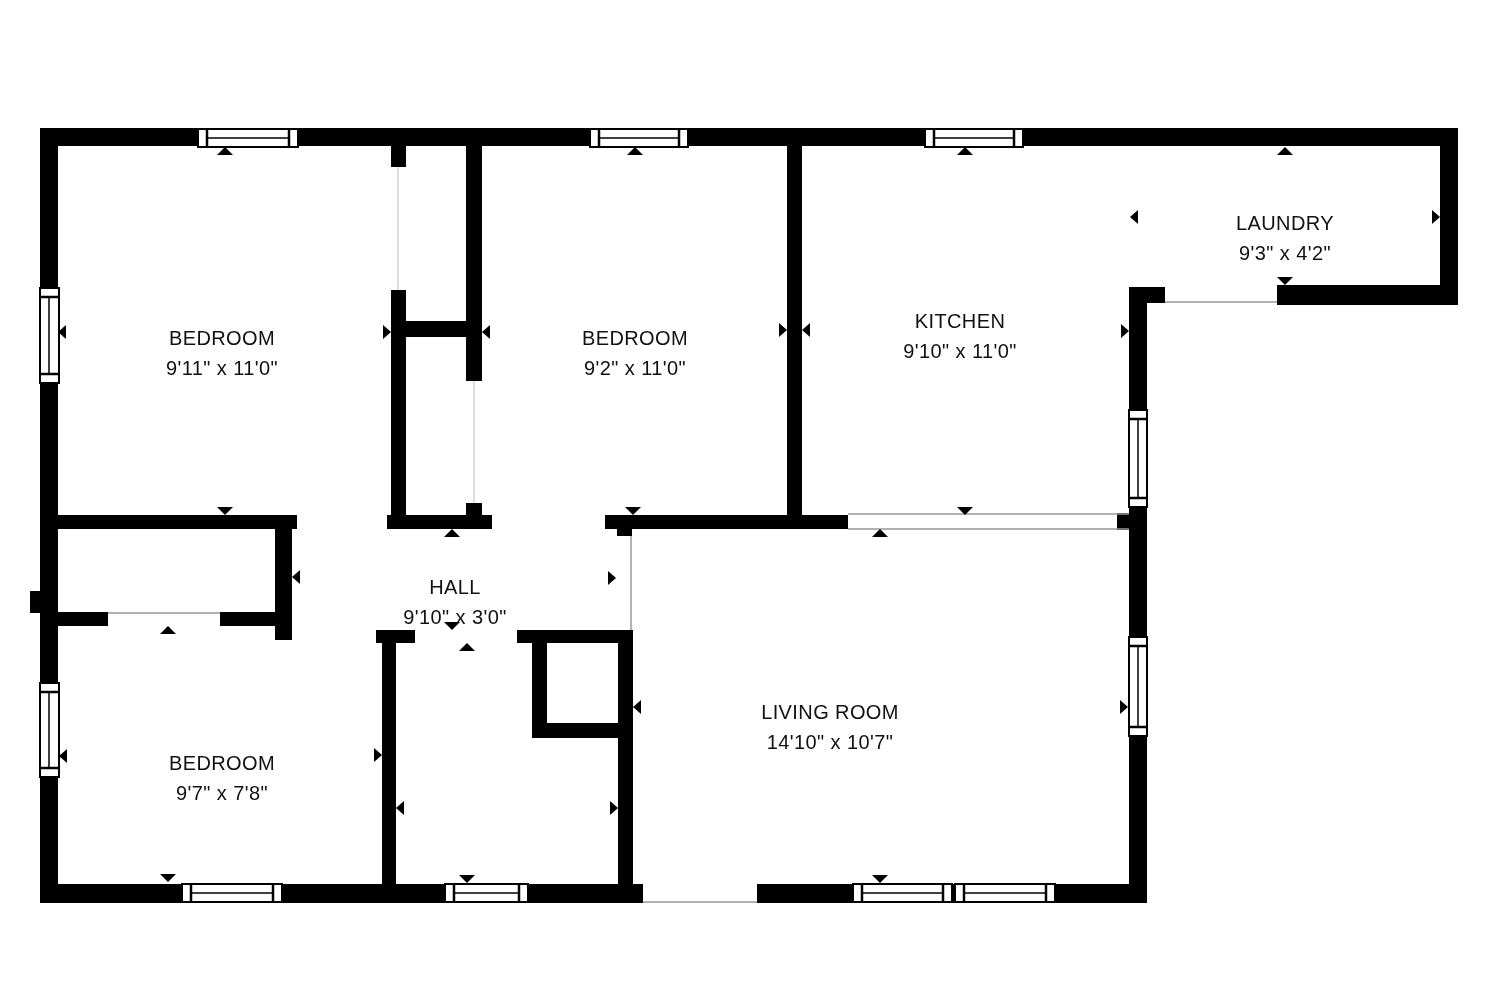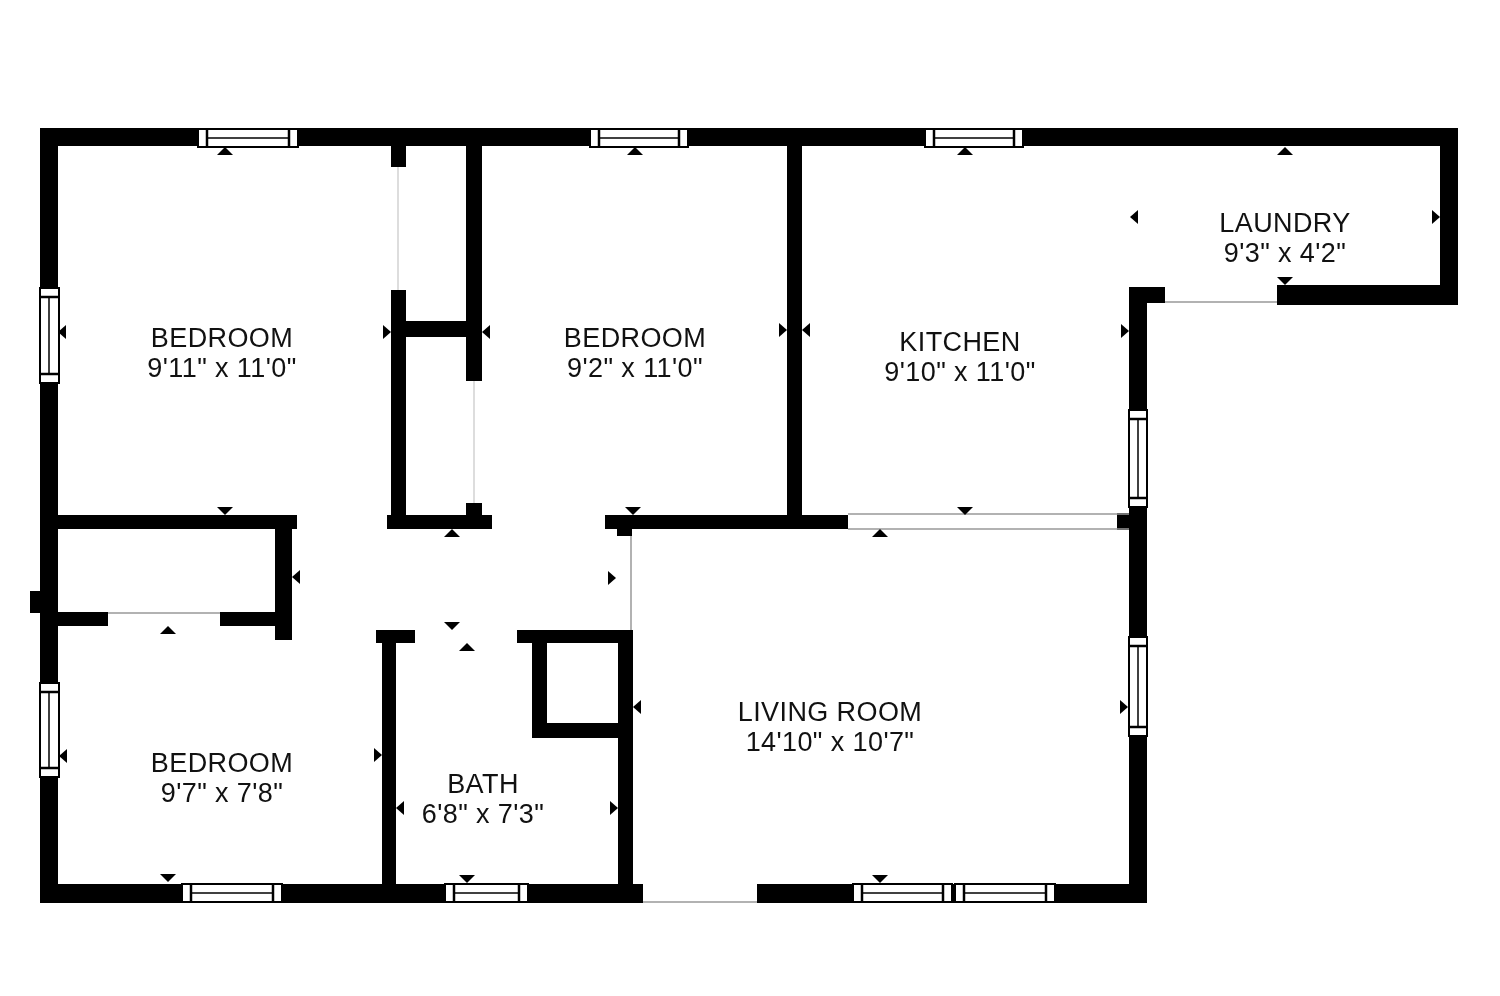--- a/index.html
+++ b/index.html
@@ -1,20 +1,20 @@
 <!DOCTYPE html>
 <html><head>
 <meta charset="utf-8">
 <style>
   html,body{margin:0;padding:0;background:#fff;}
   .plan{position:relative;width:1500px;height:996px;background:#ffffff;overflow:hidden;
         font-family:"Liberation Sans", sans-serif;}
   .plan svg{position:absolute;left:0;top:0;}
   .room-label{position:absolute;transform:translateX(-50%);text-align:center;z-index:5;
-              color:#111;font-size:27px;line-height:30px;letter-spacing:0.4px;white-space:nowrap;}
+              color:#111;font-size:20px;line-height:30px;letter-spacing:0.4px;white-space:nowrap;}
 </style>
 </head>
 <body>
 
 <div class="plan">
 
 <svg width="1500" height="996" viewBox="0 0 1500 996">
 
   <rect x="40" y="128" width="1418" height="18" fill="#000"></rect>
   <rect x="40" y="128" width="18" height="775" fill="#000"></rect>
@@ -162,34 +162,34 @@
 </svg>
 
   <div class="room-label" style="left:222px;top:323px">
     <div>BEDROOM</div>
     <div>9'11" x 11'0"</div>
   </div>
   <div class="room-label" style="left:635px;top:323px">
     <div>BEDROOM</div>
     <div>9'2" x 11'0"</div>
   </div>
-  <div class="room-label" style="left:960px;top:327px">
+  <div class="room-label" style="left:960px;top:306px">
     <div>KITCHEN</div>
     <div>9'10" x 11'0"</div>
   </div>
   <div class="room-label" style="left:1285px;top:208px">
     <div>LAUNDRY</div>
     <div>9'3" x 4'2"</div>
   </div>
+  <div class="room-label" style="left:455px;top:572px">
+    <div>HALL</div>
+    <div>9'10" x 3'0"</div>
+  </div>
   <div class="room-label" style="left:222px;top:748px">
     <div>BEDROOM</div>
     <div>9'7" x 7'8"</div>
-  </div>
-  <div class="room-label" style="left:483px;top:769px">
-    <div>BATH</div>
-    <div>6'8" x 7'3"</div>
   </div>
   <div class="room-label" style="left:830px;top:697px">
     <div>LIVING ROOM</div>
     <div>14'10" x 10'7"</div>
   </div>
 
 </div>
 
 </body></html>

